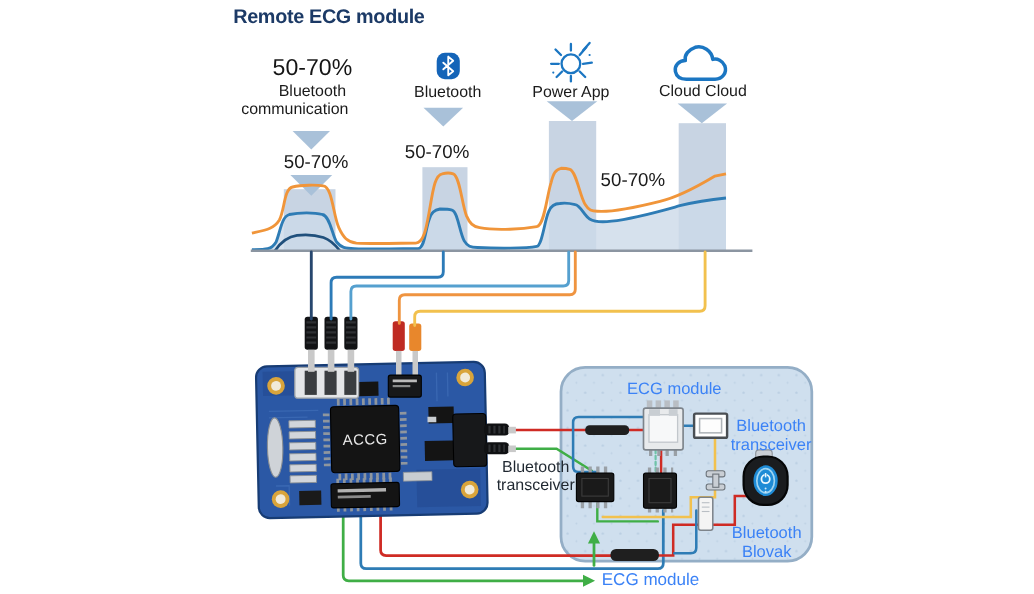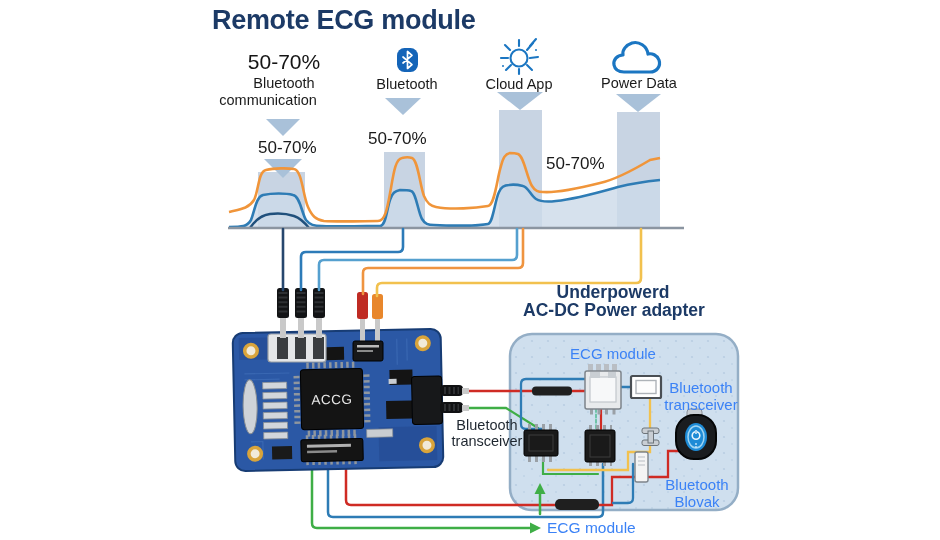--- a/index.html
+++ b/index.html
@@ -1,21 +1,21 @@
 <!DOCTYPE html>
 <html><head>
 <meta charset="utf-8">
 <style>
   html,body{margin:0;padding:0;background:#ffffff;}
   .stage{position:relative;width:940px;height:540px;background:#ffffff;overflow:hidden;
          font-family:"Liberation Sans",sans-serif;}
   .stage svg.canvas{position:absolute;left:0;top:0;}
   .t{position:absolute;white-space:nowrap;color:#1a1a1a;line-height:1.1;}
   .ctr{transform:translateX(-50%);text-align:center;}
-  .title{font-size:27px;font-weight:bold;color:#1c3a66;letter-spacing:-0.3px;}
+  .title{font-size:18px;font-weight:bold;color:#1c3a66;letter-spacing:-0.3px;}
   .pct{font-size:21px;color:#151515;}
   .sub{font-size:14.5px;}
   .ann{font-size:17px;}
   .head{font-size:17.5px;font-weight:bold;color:#1c3a66;}
   .pl{font-size:15px;color:#3b82f6;}
   .pls{font-size:14.5px;color:#1f2730;}
 </style>
 </head>
 <body>
 
@@ -285,29 +285,27 @@
   </g>
 </svg>
 
 <div class="t title" style="left:212px;top:6px;">Remote ECG module</div>
 
 <div class="t pct ctr" style="left:284px;top:50px;">50-70%</div>
 <div class="t sub ctr" style="left:284px;top:76px;">Bluetooth</div>
 <div class="t sub ctr" style="left:268px;top:93px;">communication</div>
 
 <div class="t sub ctr" style="left:407px;top:77px;">Bluetooth</div>
-<div class="t sub ctr" style="left:519px;top:77px;">Cloud App</div>
-<div class="t sub ctr" style="left:639px;top:76px;">Power Data</div>
+<div class="t sub ctr" style="left:519px;top:77px;">Power App</div>
+<div class="t sub ctr" style="left:639px;top:76px;">Cloud Cloud</div>
 
 <div class="t ann" style="left:258px;top:139px;">50-70%</div>
 <div class="t ann" style="left:368px;top:130px;">50-70%</div>
 <div class="t ann" style="left:546px;top:155px;">50-70%</div>
 
-<div class="t head ctr" style="left:613px;top:283px;">Underpowerd</div>
-<div class="t head ctr" style="left:614px;top:301px;">AC-DC Power adapter</div>
 
 <div class="t pl ctr" style="left:613px;top:346px;">ECG module</div>
 
 <div class="t pl ctr" style="left:701px;top:380px;">Bluetooth</div>
 <div class="t pl ctr" style="left:701px;top:397px;">transceiver</div>
 
 <div class="t pls ctr" style="left:487px;top:418px;">Bluetooth</div>
 <div class="t pls ctr" style="left:487px;top:434px;">transceiver</div>
 
 <div class="t pl ctr" style="left:697px;top:477px;">Bluetooth</div>

